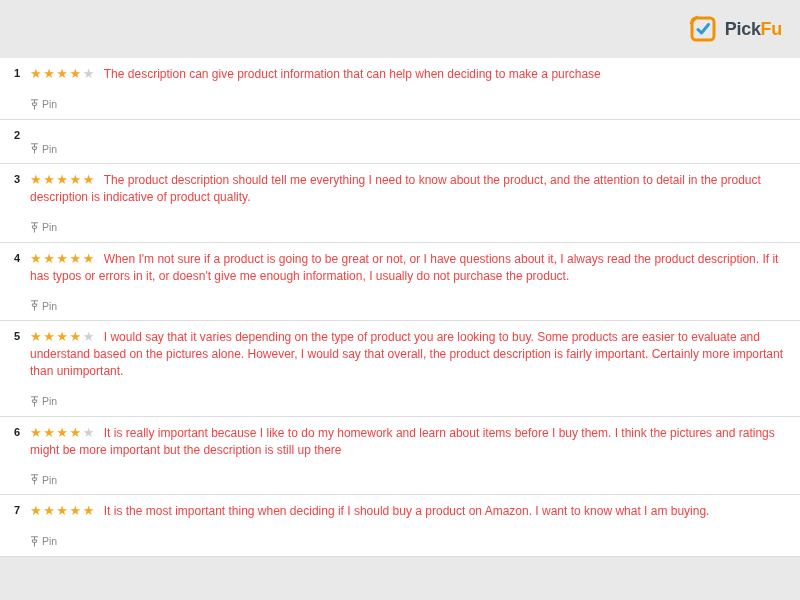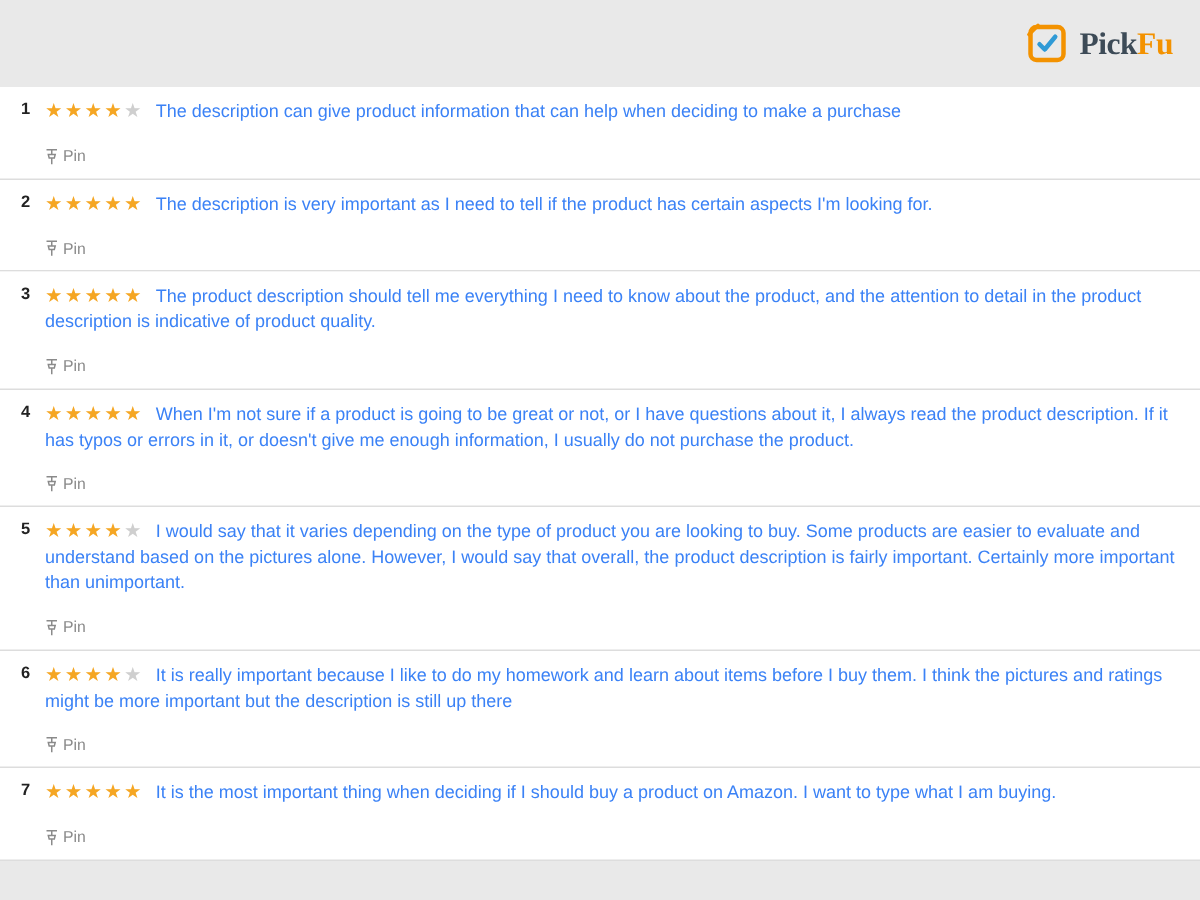--- a/index.html
+++ b/index.html
@@ -31,26 +31,25 @@
     align-items: center;
     gap: 7px;
   }
   .brand-mark {
     width: 30px;
     height: 30px;
     position: relative;
     display: block;
   }
   .brand-text {
-    font-size: 21px;
+    font-size: 18px;
     font-weight: bold;
     color: #3d4b57;
     letter-spacing: -0.3px;
     line-height: 1;
-    font-family: Liberation Serif, serif;
   }
   .brand-text .pick {
     color: #3d4b57;
   }
   .brand-text .fu {
     color: #f39200;
   }
 
   
   .list {
@@ -88,21 +87,21 @@
     line-height: 16px;
     white-space: nowrap;
     margin-right: 8px;
   }
   .star-on { color: #f5a623; }
   .star-off { color: #cfcfcf; }
   .row-text {
     display: inline;
     font-size: 12px;
     line-height: 17px;
-    color: #3b82f6;
+    color: #ef4444;
   }
   .pin {
     margin-top: 15px;
     display: inline-flex;
     align-items: center;
     gap: 3px;
     color: #8a8a8a;
     font-size: 10.5px;
     cursor: pointer;
   }
@@ -134,21 +133,21 @@
       <div class="row-index">1</div>
       <div class="row-body"><div class="row-top"><span class="stars"><span class="star-on">★</span><span class="star-on">★</span><span class="star-on">★</span><span class="star-on">★</span><span class="star-off">★</span></span><span class="row-text">The description can give product information that can help when deciding to make a purchase</span></div><div class="pin">
           <span class="pin-icon"><svg width="9" height="11" viewBox="0 0 9 11" xmlns="http://www.w3.org/2000/svg">
               <path d="M1 0.8 H8 M4.5 0.8 V4 M2.2 4 H6.8 L6.2 6.4 H2.8 Z M4.5 6.4 V10.5" fill="none" stroke="#8a8a8a" stroke-width="1"></path>
             </svg></span>
           <span>Pin</span>
         </div></div>
     </div>
     <div class="row">
       <div class="row-index">2</div>
-      <div class="row-body"><div class="row-top"><span class="stars"><span class="star-on">★</span><span class="star-on">★</span><span class="star-on">★</span><span class="star-on">★</span><span class="star-on">★</span></span><span class="row-text">The description is very important as I need to tell if the product has certain aspects I'm looking for.</span></div><div class="pin">
+      <div class="row-body"><div class="pin">
           <span class="pin-icon"><svg width="9" height="11" viewBox="0 0 9 11" xmlns="http://www.w3.org/2000/svg">
               <path d="M1 0.8 H8 M4.5 0.8 V4 M2.2 4 H6.8 L6.2 6.4 H2.8 Z M4.5 6.4 V10.5" fill="none" stroke="#8a8a8a" stroke-width="1"></path>
             </svg></span>
           <span>Pin</span>
         </div></div>
     </div>
     <div class="row">
       <div class="row-index">3</div>
       <div class="row-body"><div class="row-top"><span class="stars"><span class="star-on">★</span><span class="star-on">★</span><span class="star-on">★</span><span class="star-on">★</span><span class="star-on">★</span></span><span class="row-text">The product description should tell me everything I need to know about the product, and the attention to detail in the product description is indicative of product quality.</span></div><div class="pin">
           <span class="pin-icon"><svg width="9" height="11" viewBox="0 0 9 11" xmlns="http://www.w3.org/2000/svg">
@@ -179,20 +178,20 @@
       <div class="row-index">6</div>
       <div class="row-body"><div class="row-top"><span class="stars"><span class="star-on">★</span><span class="star-on">★</span><span class="star-on">★</span><span class="star-on">★</span><span class="star-off">★</span></span><span class="row-text">It is really important because I like to do my homework and learn about items before I buy them. I think the pictures and ratings might be more important but the description is still up there</span></div><div class="pin">
           <span class="pin-icon"><svg width="9" height="11" viewBox="0 0 9 11" xmlns="http://www.w3.org/2000/svg">
               <path d="M1 0.8 H8 M4.5 0.8 V4 M2.2 4 H6.8 L6.2 6.4 H2.8 Z M4.5 6.4 V10.5" fill="none" stroke="#8a8a8a" stroke-width="1"></path>
             </svg></span>
           <span>Pin</span>
         </div></div>
     </div>
     <div class="row">
       <div class="row-index">7</div>
-      <div class="row-body"><div class="row-top"><span class="stars"><span class="star-on">★</span><span class="star-on">★</span><span class="star-on">★</span><span class="star-on">★</span><span class="star-on">★</span></span><span class="row-text">It is the most important thing when deciding if I should buy a product on Amazon. I want to type what I am buying.</span></div><div class="pin">
+      <div class="row-body"><div class="row-top"><span class="stars"><span class="star-on">★</span><span class="star-on">★</span><span class="star-on">★</span><span class="star-on">★</span><span class="star-on">★</span></span><span class="row-text">It is the most important thing when deciding if I should buy a product on Amazon. I want to know what I am buying.</span></div><div class="pin">
           <span class="pin-icon"><svg width="9" height="11" viewBox="0 0 9 11" xmlns="http://www.w3.org/2000/svg">
               <path d="M1 0.8 H8 M4.5 0.8 V4 M2.2 4 H6.8 L6.2 6.4 H2.8 Z M4.5 6.4 V10.5" fill="none" stroke="#8a8a8a" stroke-width="1"></path>
             </svg></span>
           <span>Pin</span>
         </div></div>
     </div>
   </div>
 
 </body></html>

